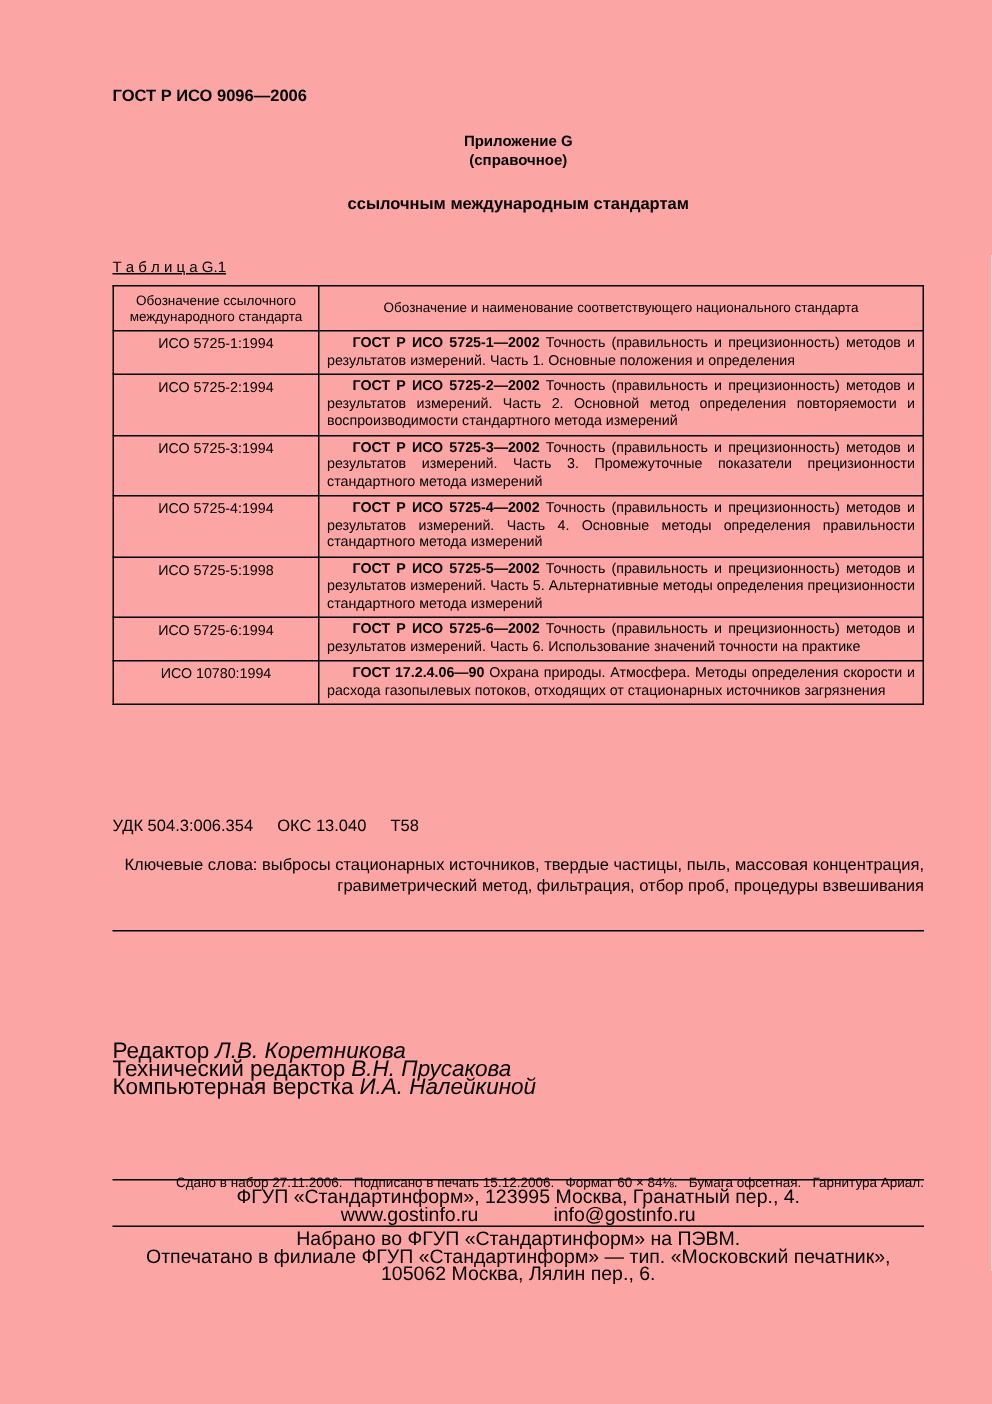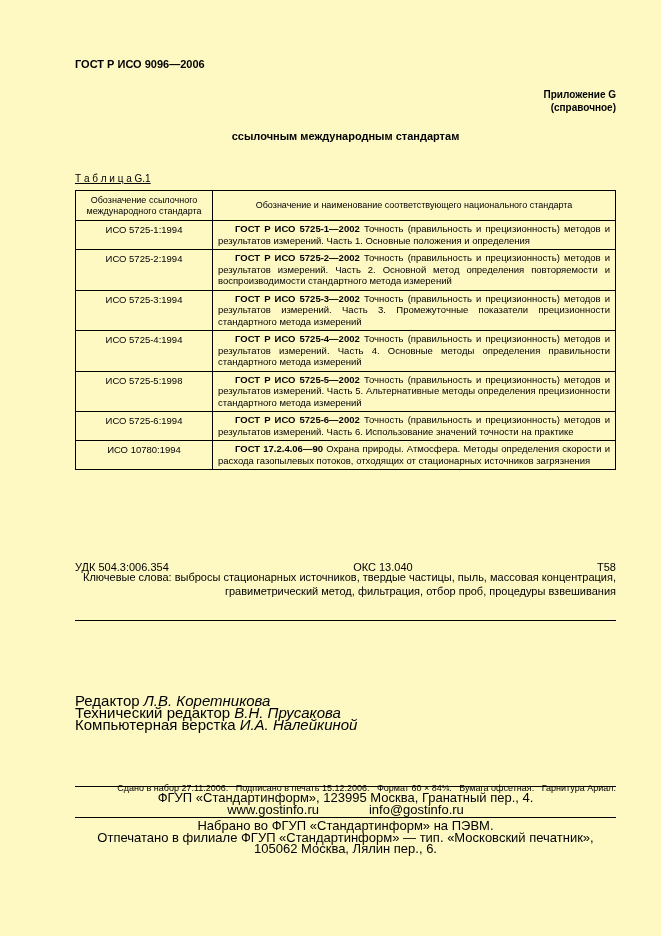--- a/index.html
+++ b/index.html
@@ -1,32 +1,32 @@
 <!DOCTYPE html>
 <html lang="ru"><head>
 <meta charset="utf-8">
 <style>
   * { margin:0; padding:0; box-sizing:border-box; }
   html, body { background:#ffffff; }
   .page {
     position:relative;
     width:661px; height:936px;
-    background:#fef9c3;
+    background:#fca5a5;
     color:#000;
     font-family:"Liberation Sans", sans-serif;
     margin:0 auto;
     overflow:hidden;
   }
   .doc-number {
     position:absolute; top:58px; left:75px;
     font-size:11px; font-weight:bold;
   }
   .annex {
     position:absolute; top:88px; left:75px; width:541px;
-    text-align:right; font-size:10px; font-weight:bold; line-height:13px;
+    text-align:center; font-size:10px; font-weight:bold; line-height:13px;
   }
   .main-title {
     position:absolute; top:129px; left:75px; width:541px;
     text-align:center; font-size:11px; font-weight:bold; line-height:14px;
   }
   .table-label {
     position:absolute; top:173px; left:75px;
     font-size:10px;
     text-decoration:underline;
   }
@@ -43,22 +43,22 @@
   .ref-table td.ref {
     font-size:9.5px; text-align:center; vertical-align:top;
     padding:3px 2px;
   }
   .ref-table td.desc {
     font-size:9.5px; line-height:11.5px; vertical-align:top;
     padding:2px 5px 3px 5px; text-align:justify; text-indent:17px;
   }
   .gost-bold { font-weight:bold; }
   .codes {
-    position:absolute; top:561px; left:75px; width:541px;
-    display:flex; justify-content:space-between; font-size:11px;
+    position:absolute; top:545px; left:75px; width:541px;
+    display:flex; font-size:11px;gap:16px;
   }
   .keywords {
     position:absolute; top:570px; left:75px; width:541px;
     font-size:11px; line-height:14px;text-align:right;
   }
   .rule { position:absolute; left:75px; width:541px; border-top:1px solid #000; height:0; }
   .rule-1 { top:620px; }
   .rule-2 { top:786px; }
   .staff {
     position:absolute; top:695px; left:75px; width:541px;

